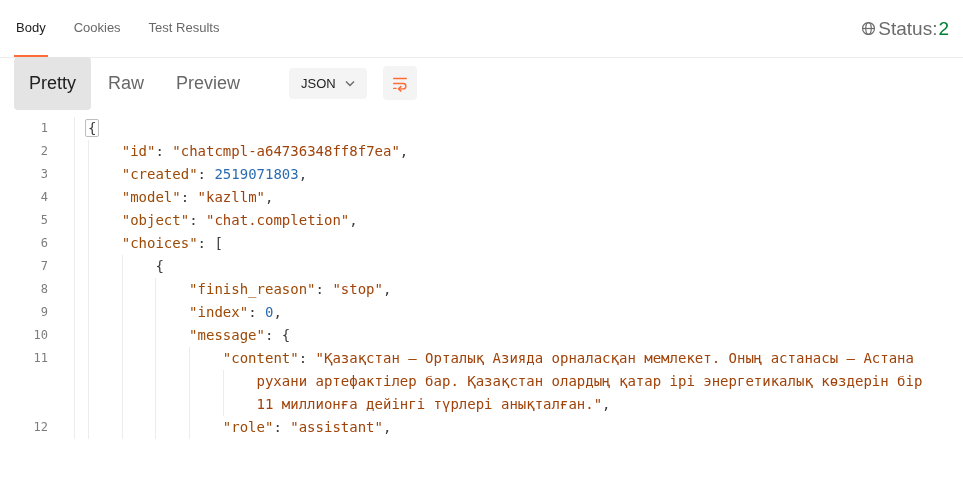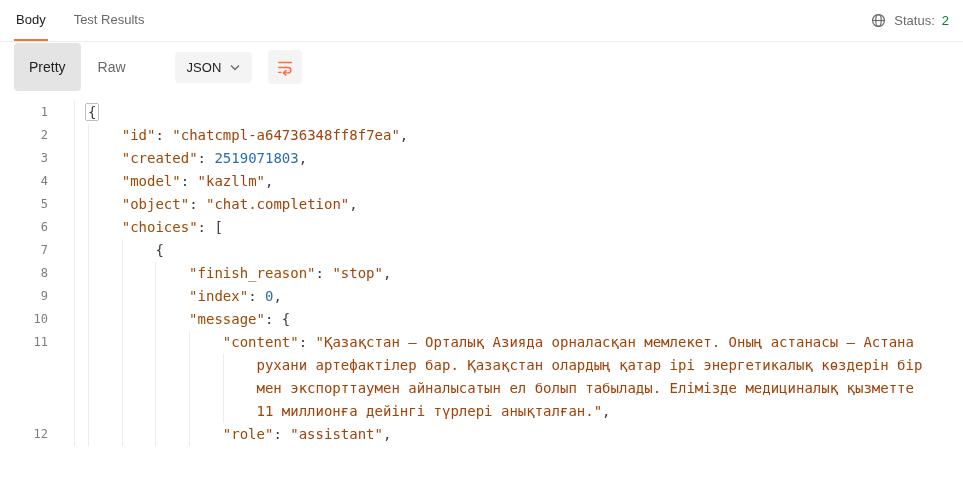--- a/index.html
+++ b/index.html
@@ -1,33 +1,33 @@
 <!DOCTYPE html>
 <html style="--accent: #ff6c37; --green: #007f31; --token-key: #9c4a06; --token-string: #a0430a; --token-number: #2b6cb0;"><head>
 <meta charset="utf-8">
 <style>
   * { margin:0; padding:0; box-sizing:border-box; }
   html,body { width:963px; height:495px; overflow:hidden; background:#fff;
               font-family:"Liberation Sans", sans-serif; }
 
   
-  .tabbar { display:flex; align-items:stretch; height:42px; padding:0 14px;
+  .tabbar { display:flex; align-items:stretch; height:58px; padding:0 14px;
             border-bottom:1px solid #ededed; }
   .tab { display:flex; align-items:center; padding:0 2px; margin-right:24px;
          font-size:13px; color:#686868; cursor:pointer;
          border-bottom:2px solid transparent; white-space:nowrap; }
   .tab.active { color:#212121; border-bottom-color:var(--accent,#ff6c37); }
   .tab .count { color:var(--green,#007f31); margin-left:4px; }
-  .meta { margin-left:auto; display:flex; align-items:center; gap:7px;
-          color:#6b6b6b; font-size:13px; white-space:nowrap; padding-right:0; }
+  .meta { margin-left:auto; display:flex; align-items:center; gap:1px;
+          color:#6b6b6b; font-size:19px; white-space:nowrap; padding-right:0; }
   .meta .status-value { color:var(--green,#007f31); }
 
   
   .toolbar { display:flex; align-items:center; height:50px; padding:0 14px; gap:2px; }
-  .viewbtn { font-size:14px; color:#686868; padding:16px 15px; border-radius:4px;
+  .viewbtn { font-size:18px; color:#686868; padding:16px 15px; border-radius:4px;
              cursor:pointer; }
   .viewbtn.active { background:#e4e4e4; color:#212121; }
   .fmt { margin-left:32px; display:flex; align-items:center; gap:9px;
          background:#f4f4f4; border-radius:4px; padding:8px 12px;
          font-size:13px; color:#212121; cursor:pointer; }
   .wrapbtn { margin-left:14px; width:34px; height:34px; background:#f4f4f4;
              border-radius:4px; display:grid; place-items:center; cursor:pointer; }
 
   
   .editor { font-family:"DejaVu Sans Mono", monospace; font-size:14px;
@@ -52,20 +52,23 @@
 </head>
 <body>
 
 <div>
 
   <div class="tabbar">
     <div class="tab active">
       <span>Body</span>
     </div>
     <div class="tab">
+      <span>Cookies</span>
+    </div>
+    <div class="tab">
       <span>Test Results</span>
     </div>
 
     <div class="meta">
       <span>
         <svg width="17" height="17" viewBox="0 0 20 20" fill="none" stroke="#6b6b6b" stroke-width="1.4">
           <circle cx="10" cy="10" r="7"></circle>
           <ellipse cx="10" cy="10" rx="3.2" ry="7"></ellipse>
           <path d="M3 10h14"></path>
         </svg>
@@ -74,20 +77,23 @@
       <span class="status-value">2</span>
     </div>
   </div>
 
   <div class="toolbar">
     <div class="viewbtn active">
       <span>Pretty</span>
     </div>
     <div class="viewbtn">
       <span>Raw</span>
+    </div>
+    <div class="viewbtn">
+      <span>Preview</span>
     </div>
 
     <div class="fmt">
       <span>JSON</span>
       <span>
         <svg width="10" height="7" viewBox="0 0 10 7" fill="none" stroke="#6b6b6b" stroke-width="1.4">
           <path d="M1 1.5 L5 5.5 L9 1.5"></path>
         </svg>
       </span>
     </div>
@@ -161,25 +167,20 @@
         <span class="lc"><span class="ind"></span><span class="ind"></span><span class="ind"></span><span class="ind"></span><span class="tk key">"content"</span><span class="tk punct">: </span><span class="tk str">"Қазақстан – Орталық Азияда орналасқан мемлекет. Оның астанасы – Астана</span></span>
       </div>
       <div class="cm-line">
         <span class="ln"></span>
         <span class="foldg"></span>
         <span class="lc"><span class="ind"></span><span class="ind"></span><span class="ind"></span><span class="ind"></span><span class="ind"></span><span class="tk str">рухани артефактілер бар. Қазақстан олардың қатар ірі энергетикалық көздерін бір</span></span>
       </div>
       <div class="cm-line">
         <span class="ln"></span>
         <span class="foldg"></span>
-        <span class="lc"><span class="ind"></span><span class="ind"></span><span class="ind"></span><span class="ind"></span><span class="ind"></span><span class="tk str">мен экспорттаумен айналысатын ел болып табылады. Елімізде медициналық қызметте</span></span>
-      </div>
-      <div class="cm-line">
-        <span class="ln"></span>
-        <span class="foldg"></span>
         <span class="lc"><span class="ind"></span><span class="ind"></span><span class="ind"></span><span class="ind"></span><span class="ind"></span><span class="tk str">11 миллионға дейінгі түрлері анықталған."</span><span class="tk punct">,</span></span>
       </div>
       <div class="cm-line">
         <span class="ln">12</span>
         <span class="foldg"></span>
         <span class="lc"><span class="ind"></span><span class="ind"></span><span class="ind"></span><span class="ind"></span><span class="tk key">"role"</span><span class="tk punct">: </span><span class="tk str">"assistant"</span><span class="tk punct">,</span></span>
       </div>
     </div>
 
 </div>

